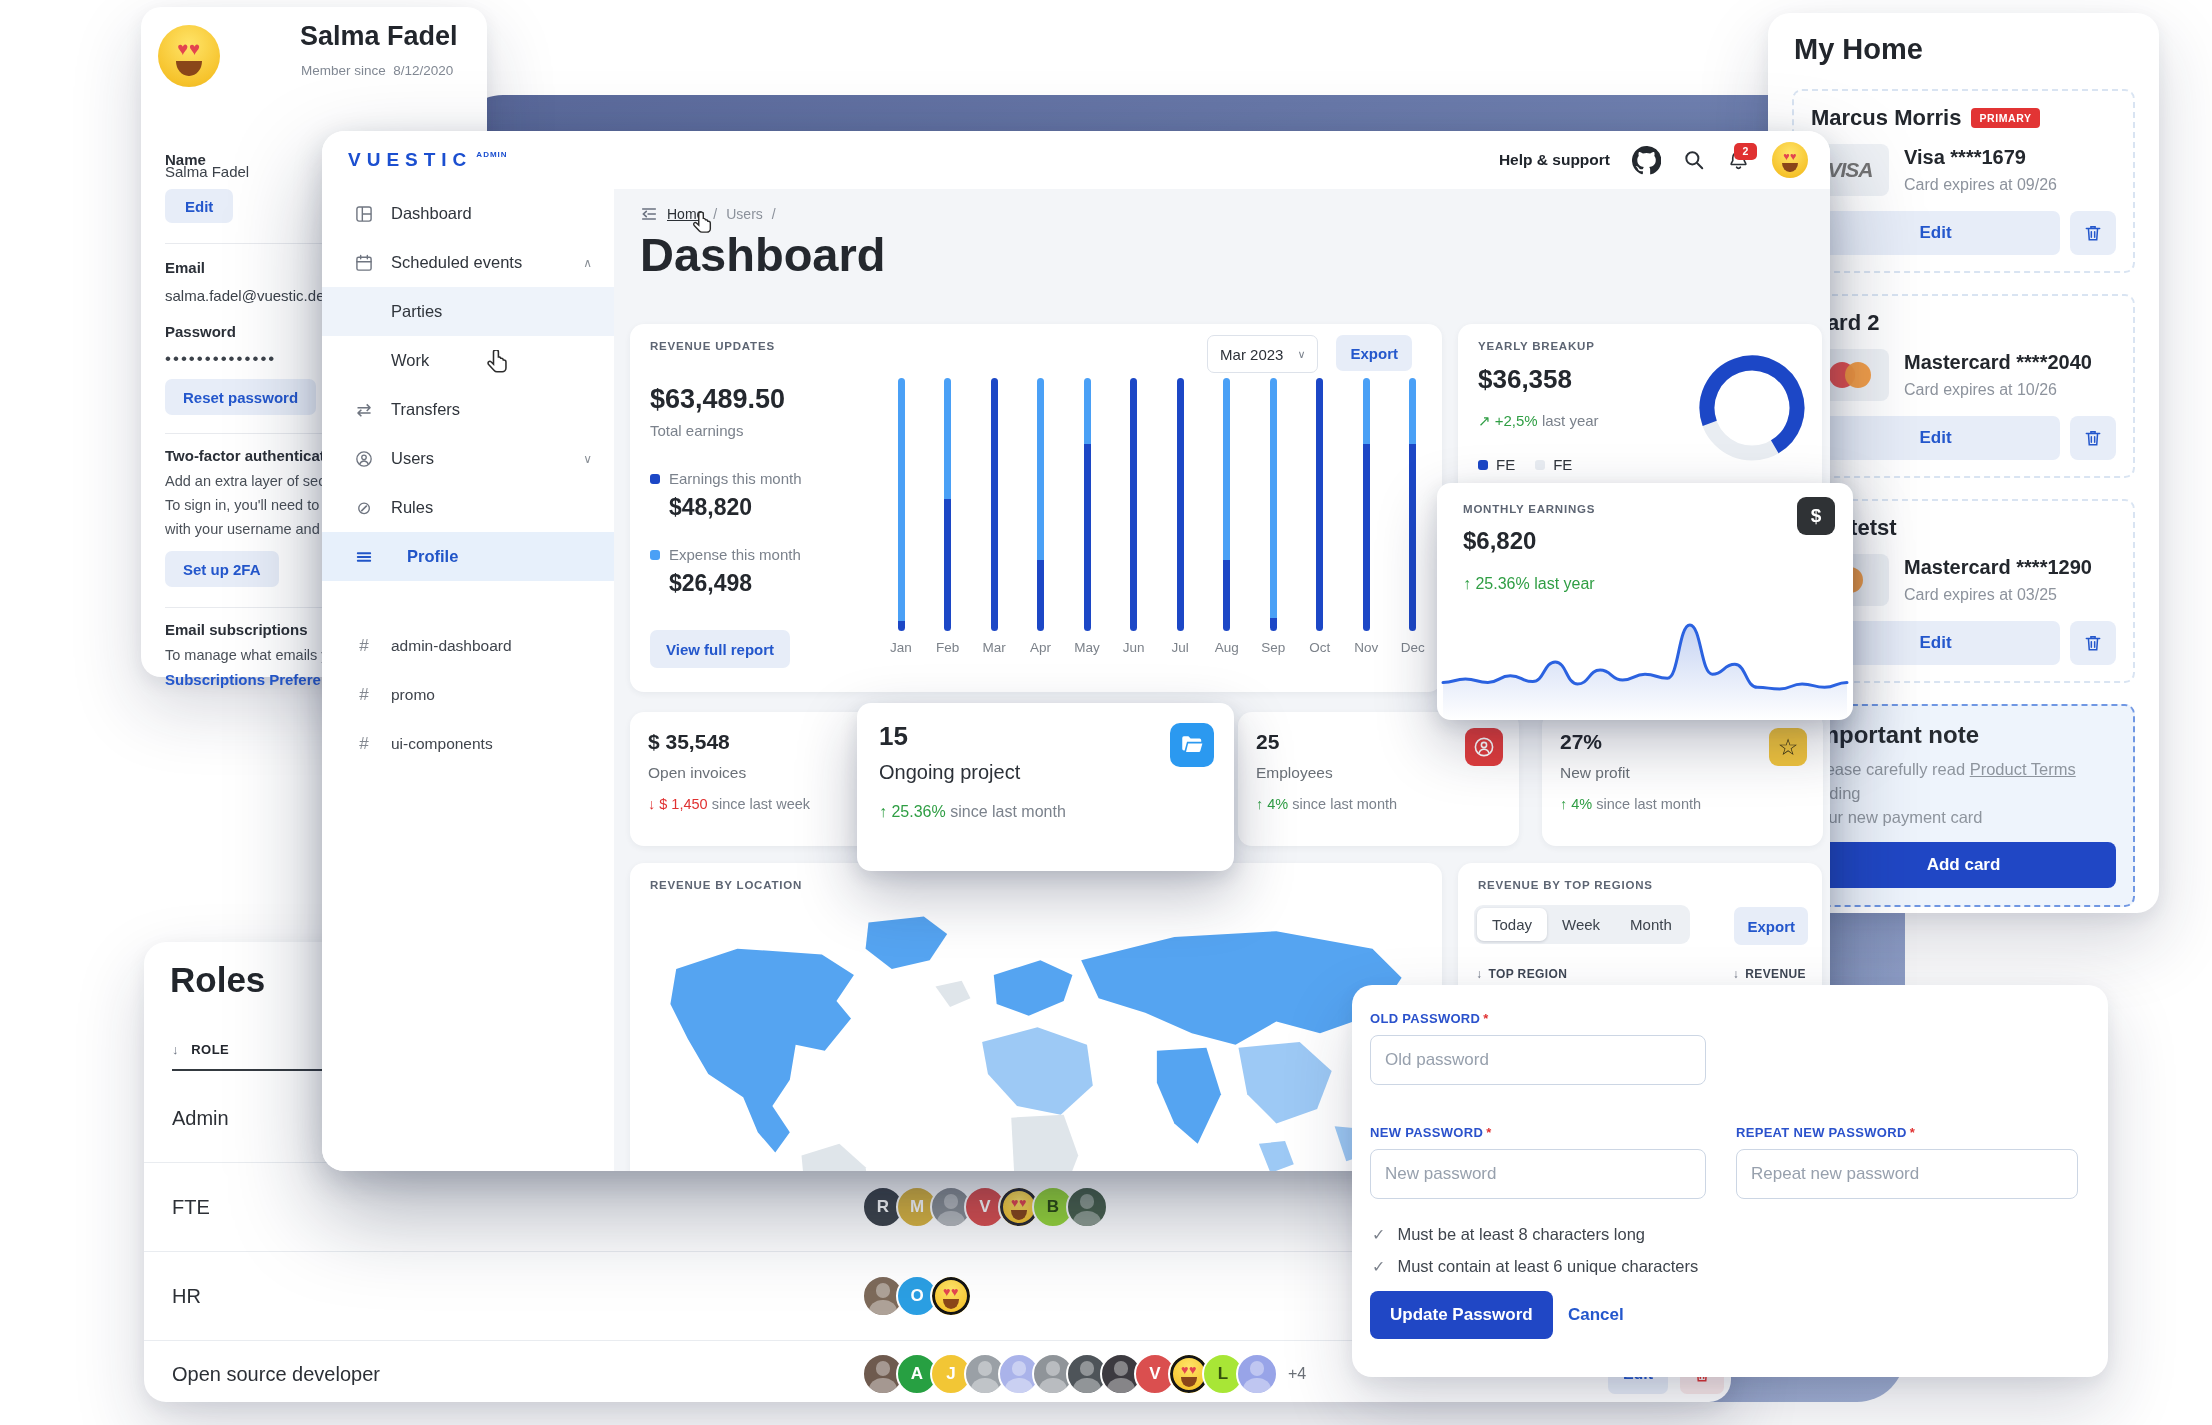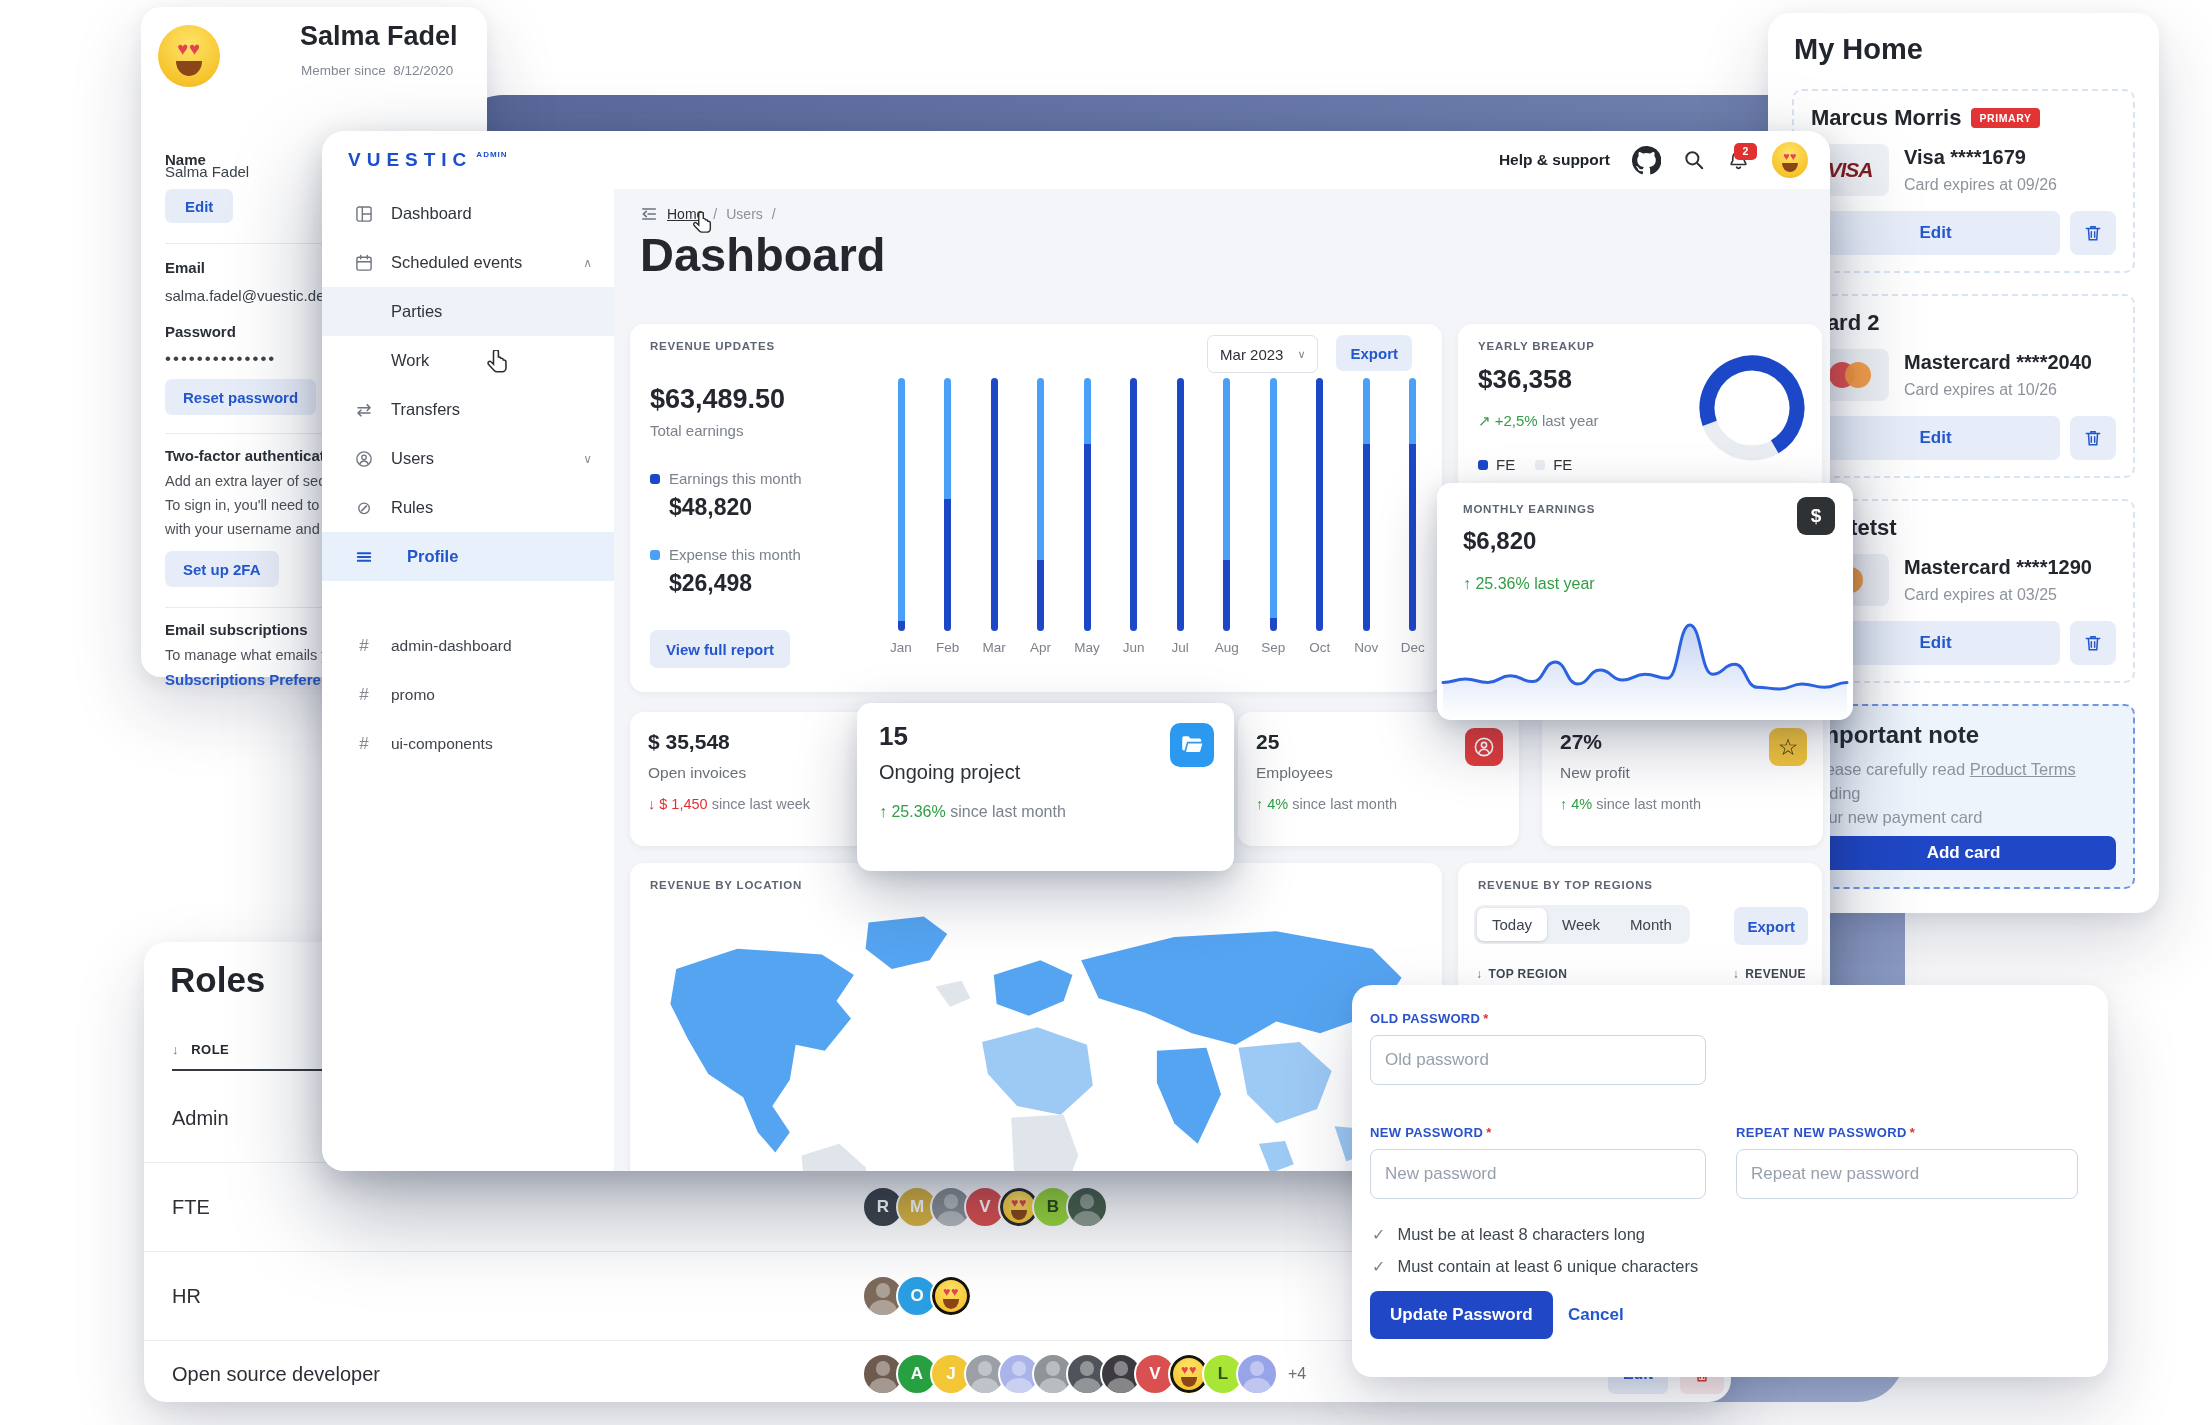--- a/index.html
+++ b/index.html
@@ -67,38 +67,38 @@
   .mycards h2{position:absolute;left:26px;top:20px;margin:0;font-size:29px;font-weight:800;color:#22262c;}
   #cards-list{position:absolute;left:24px;top:76px;width:343px;}
   .card-group{border:2px dashed #d9e4f2;border-radius:10px;padding:14px 17px 16px;margin-bottom:21px;box-sizing:border-box;}
   .holder-row{display:flex;align-items:center;gap:10px;}
   .holder{font-size:22px;font-weight:700;color:#23272d;white-space:nowrap;}
   .badge-primary{background:#e23434;color:#fff;font-size:10.5px;font-weight:800;letter-spacing:.6px;
     padding:4px 8px;border-radius:4px;}
   .chip-row{display:flex;align-items:center;margin-top:13px;}
   .chip{width:78px;height:52px;background:#eef1f5;border-radius:8px;display:flex;align-items:center;
     justify-content:center;flex:0 0 auto;}
-  .visa-logo{font-size:21px;font-weight:800;font-style:italic;color:#7f1d1d;letter-spacing:-1px;}
+  .visa-logo{font-size:21px;font-weight:800;font-style:italic;color:#737373;letter-spacing:-1px;}
   .mc{display:flex;}
   .mc i{width:26px;height:26px;border-radius:50%;display:block;}
   .mc .c1{background:#e25050;}
   .mc .c2{background:#f1993f;margin-left:-10px;opacity:.95;}
   .mc.single .c2{margin-left:0;}
   .chip-info{margin-left:15px;min-width:0;}
   .card-number{font-size:20px;font-weight:700;color:#23272d;white-space:nowrap;}
   .card-expires{font-size:16px;color:#8d939d;margin-top:7px;white-space:nowrap;}
   .card-btns{display:flex;gap:10px;margin-top:15px;}
   .btn-edit-wide{flex:1;height:44px;font-size:17px;}
   .btn-trash{width:46px;height:44px;background:#e7edf8;border:none;border-radius:8px;
     display:inline-flex;align-items:center;justify-content:center;cursor:pointer;}
   .note-box{border:2px dashed #7097e3;background:#eef4fc;border-radius:10px;padding:15px 17px 17px;box-sizing:border-box;}
   .note-box h3{margin:0;font-size:24px;font-weight:800;color:#262b31;}
   .note-text{font-size:16.5px;color:#8e959e;line-height:1.45;margin-top:9px;}
   .note-text u{text-decoration:underline;}
-  .btn-addcard{width:100%;height:34px;font-size:17px;margin-top:6px;}
+  .btn-addcard{width:100%;height:46px;font-size:17px;margin-top:12px;}
   
   .dashboard{position:absolute;left:322px;top:131px;width:1508px;height:1040px;background:#fff;
     border-radius:22px;z-index:40;overflow:hidden;
     box-shadow:0 40px 90px rgba(18,28,58,.35),0 10px 30px rgba(18,28,58,.18);}
   .topbar{position:absolute;left:0;top:0;right:0;height:58px;background:#fff;display:flex;align-items:center;}
   .brand{margin-left:26px;font-size:19px;font-weight:800;letter-spacing:6px;color:#1b4fd0;}
   .brand-suffix{font-size:8px;font-weight:800;letter-spacing:1px;color:#1b4fd0;margin-left:4px;margin-top:-12px;}
   .topbar-right{margin-left:auto;margin-right:22px;display:flex;align-items:center;gap:22px;}
   .help-link{font-size:15.5px;font-weight:600;color:#20252c;cursor:pointer;}
   .icon-btn{display:inline-flex;align-items:center;justify-content:center;cursor:pointer;position:relative;}

